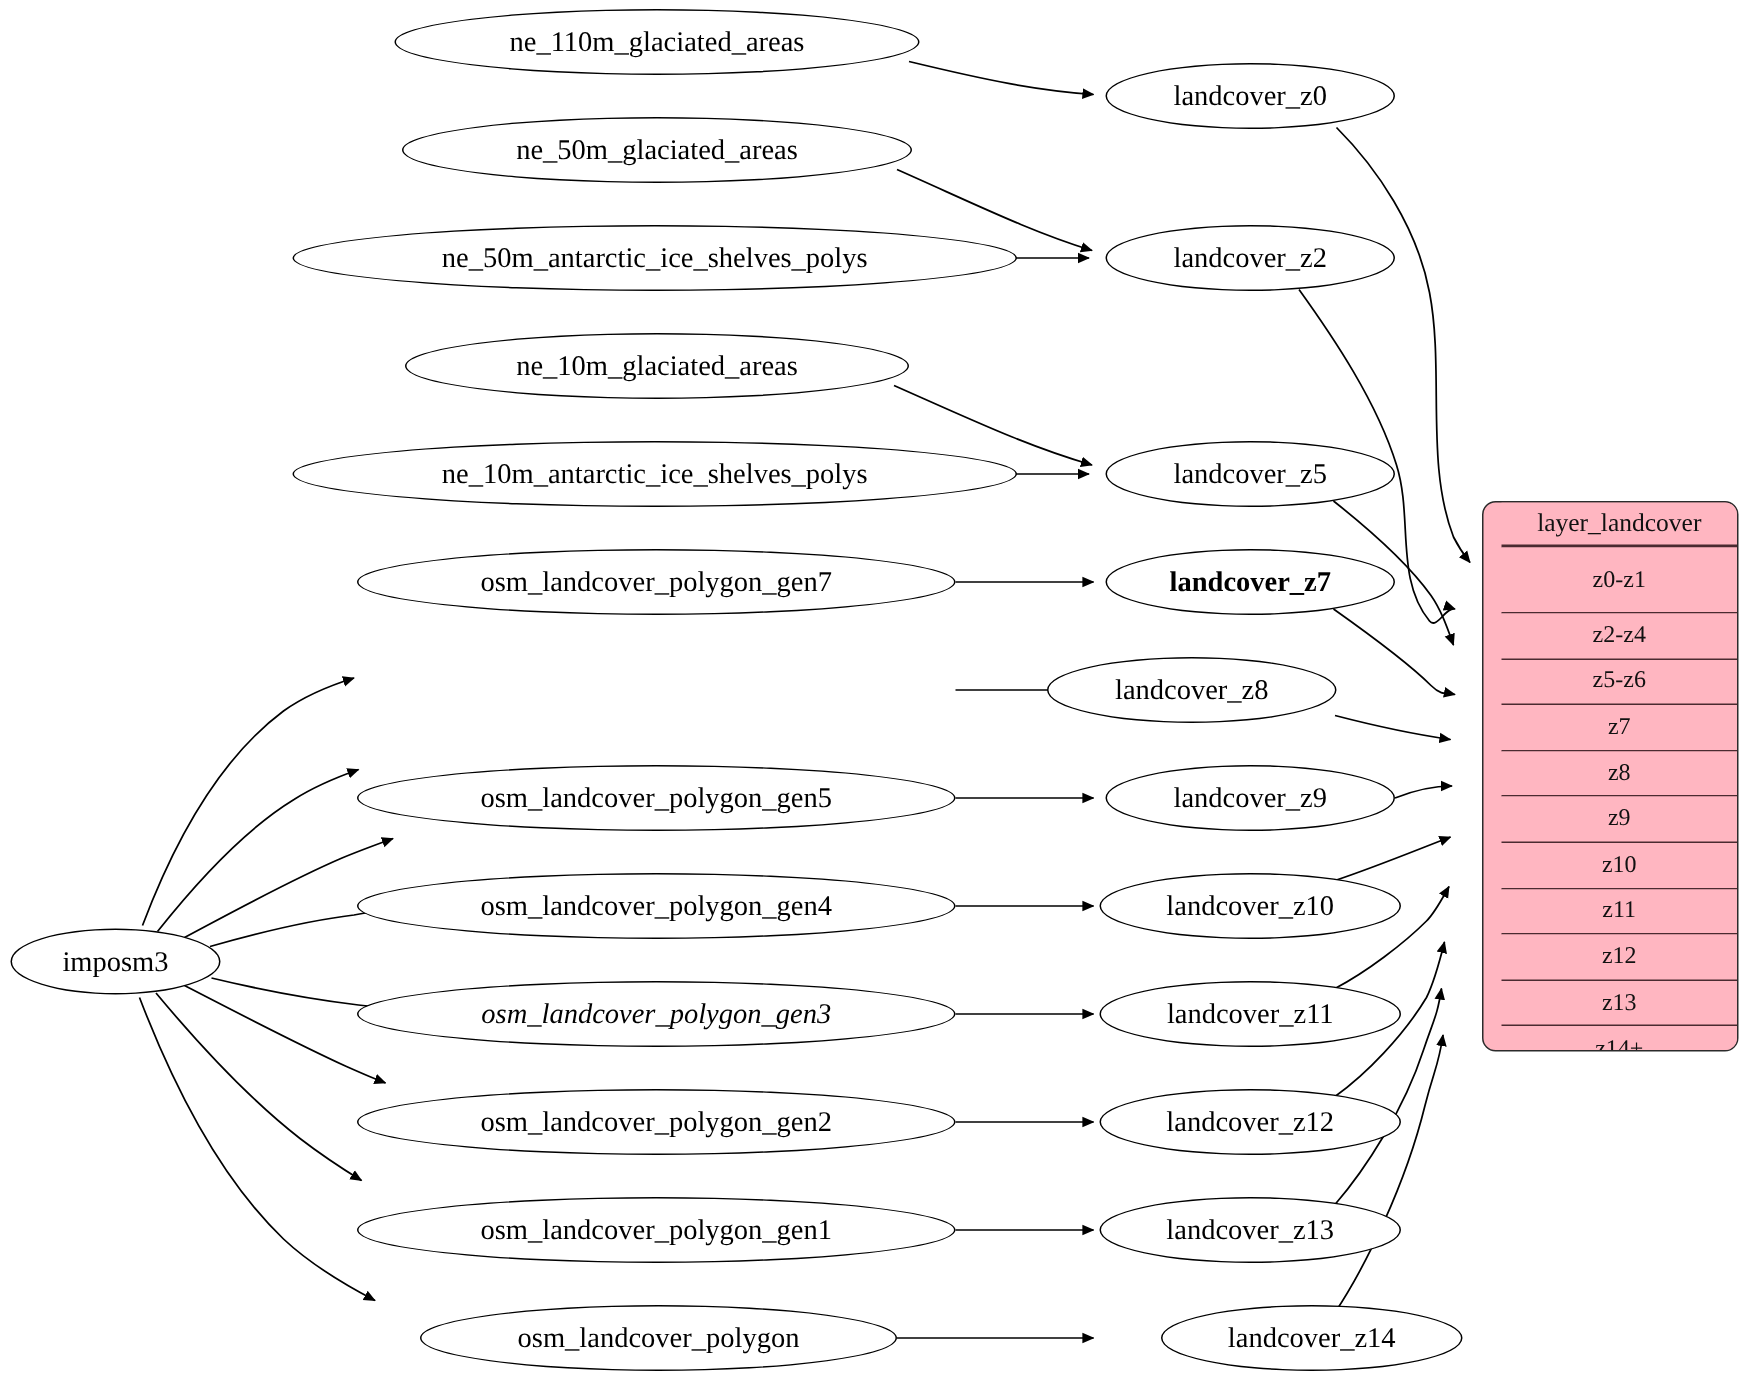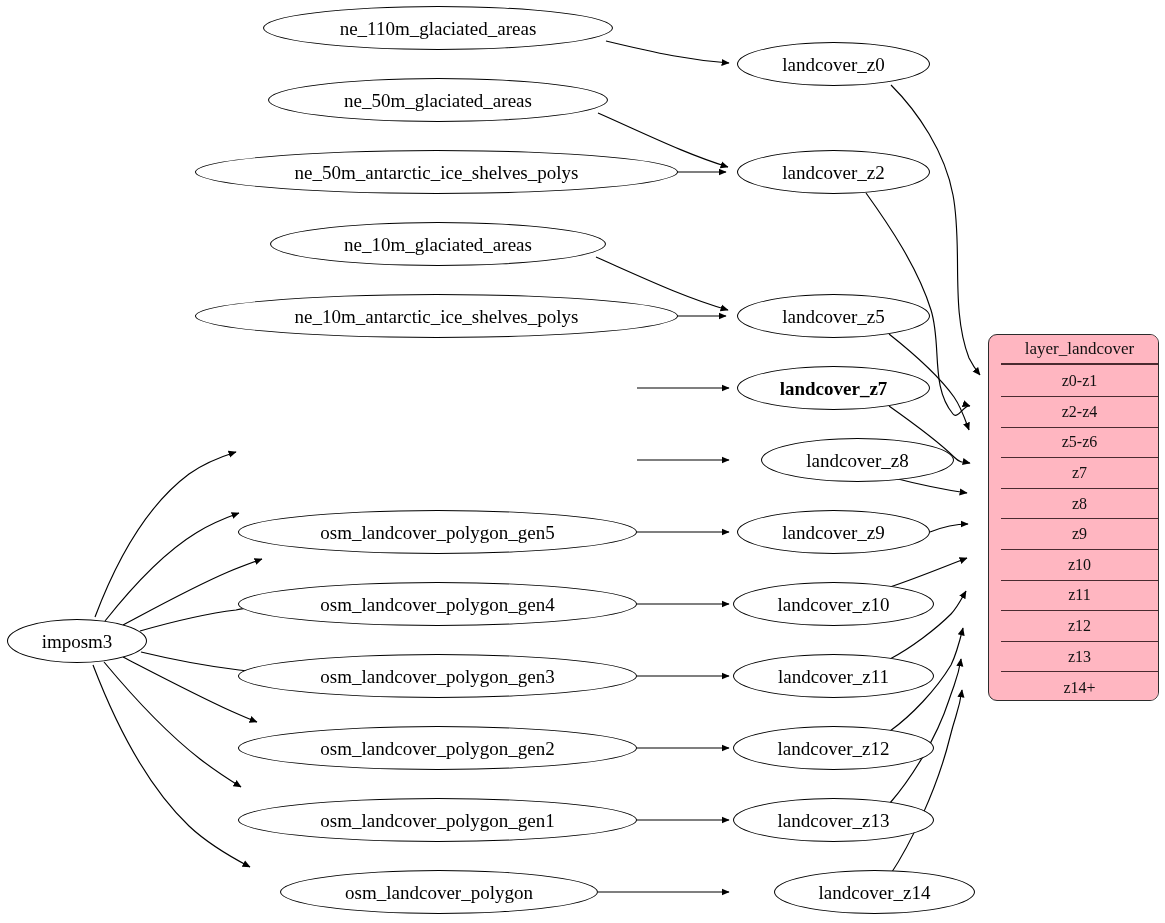--- a/index.html
+++ b/index.html
@@ -84,27 +84,30 @@
   <div class="node ellipse" style="left:195px;top:150px;width:483px;height:44px;">
     <span class="lbl">ne_50m_antarctic_ice_shelves_polys</span>
   </div>
   <div class="node ellipse" style="left:270px;top:222px;width:336px;height:44px;">
     <span class="lbl">ne_10m_glaciated_areas</span>
   </div>
   <div class="node ellipse" style="left:195px;top:294px;width:483px;height:44px;">
     <span class="lbl">ne_10m_antarctic_ice_shelves_polys</span>
   </div>
 
+  <div class="node ellipse" style="left:238px;top:366px;width:399px;height:44px;">
+    <span class="lbl">osm_landcover_polygon_gen7</span>
+  </div>
   <div class="node ellipse" style="left:238px;top:510px;width:399px;height:44px;">
     <span class="lbl">osm_landcover_polygon_gen5</span>
   </div>
   <div class="node ellipse" style="left:238px;top:582px;width:399px;height:44px;">
     <span class="lbl">osm_landcover_polygon_gen4</span>
   </div>
-  <div class="node ellipse" style="left:238px;top:654px;width:399px;height:44px;">
+  <div class="node ellipse" style="left:238px;top:654px;width:399px;height:44px;font-style:italic;">
     <span class="lbl">osm_landcover_polygon_gen3</span>
   </div>
   <div class="node ellipse" style="left:238px;top:726px;width:399px;height:44px;">
     <span class="lbl">osm_landcover_polygon_gen2</span>
   </div>
   <div class="node ellipse" style="left:238px;top:798px;width:399px;height:44px;">
     <span class="lbl">osm_landcover_polygon_gen1</span>
   </div>
   <div class="node ellipse" style="left:280px;top:870px;width:318px;height:44px;">
     <span class="lbl">osm_landcover_polygon</span>
@@ -115,21 +118,21 @@
   </div>
   <div class="node ellipse" style="left:737px;top:150px;width:193px;height:44px;">
     <span class="lbl">landcover_z2</span>
   </div>
   <div class="node ellipse" style="left:737px;top:294px;width:193px;height:44px;">
     <span class="lbl">landcover_z5</span>
   </div>
   <div class="node ellipse" style="left:737px;top:366px;width:193px;height:44px;font-weight:bold;">
     <span class="lbl">landcover_z7</span>
   </div>
-  <div class="node ellipse" style="left:761px;top:438px;width:193px;height:44px;">
+  <div class="node ellipse" style="left:698px;top:438px;width:193px;height:44px;">
     <span class="lbl">landcover_z8</span>
   </div>
   <div class="node ellipse" style="left:737px;top:510px;width:193px;height:44px;">
     <span class="lbl">landcover_z9</span>
   </div>
   <div class="node ellipse" style="left:733px;top:582px;width:201px;height:44px;">
     <span class="lbl">landcover_z10</span>
   </div>
   <div class="node ellipse" style="left:733px;top:654px;width:201px;height:44px;">
     <span class="lbl">landcover_z11</span>
@@ -141,21 +144,21 @@
     <span class="lbl">landcover_z13</span>
   </div>
   <div class="node ellipse" style="left:774px;top:870px;width:201px;height:44px;align-items:center;">
     <span class="lbl">landcover_z14</span>
   </div>
 
   <div class="table-node" style="left:988px;top:334px;width:171px;height:367px;padding-left:12px;">
     <div class="trow thead" style="height:30px;">
         <span>layer_landcover</span>
       </div>
-    <div class="trow" style="height:32px;">
+    <div class="trow" style="height:44px;">
       <span>z0-z1</span>
       </div>
     <div class="trow" style="height:30.6px;">
       <span>z2-z4</span>
       </div>
     <div class="trow" style="height:30.6px;">
       <span>z5-z6</span>
       </div>
     <div class="trow" style="height:30.6px;">
       <span>z7</span>

